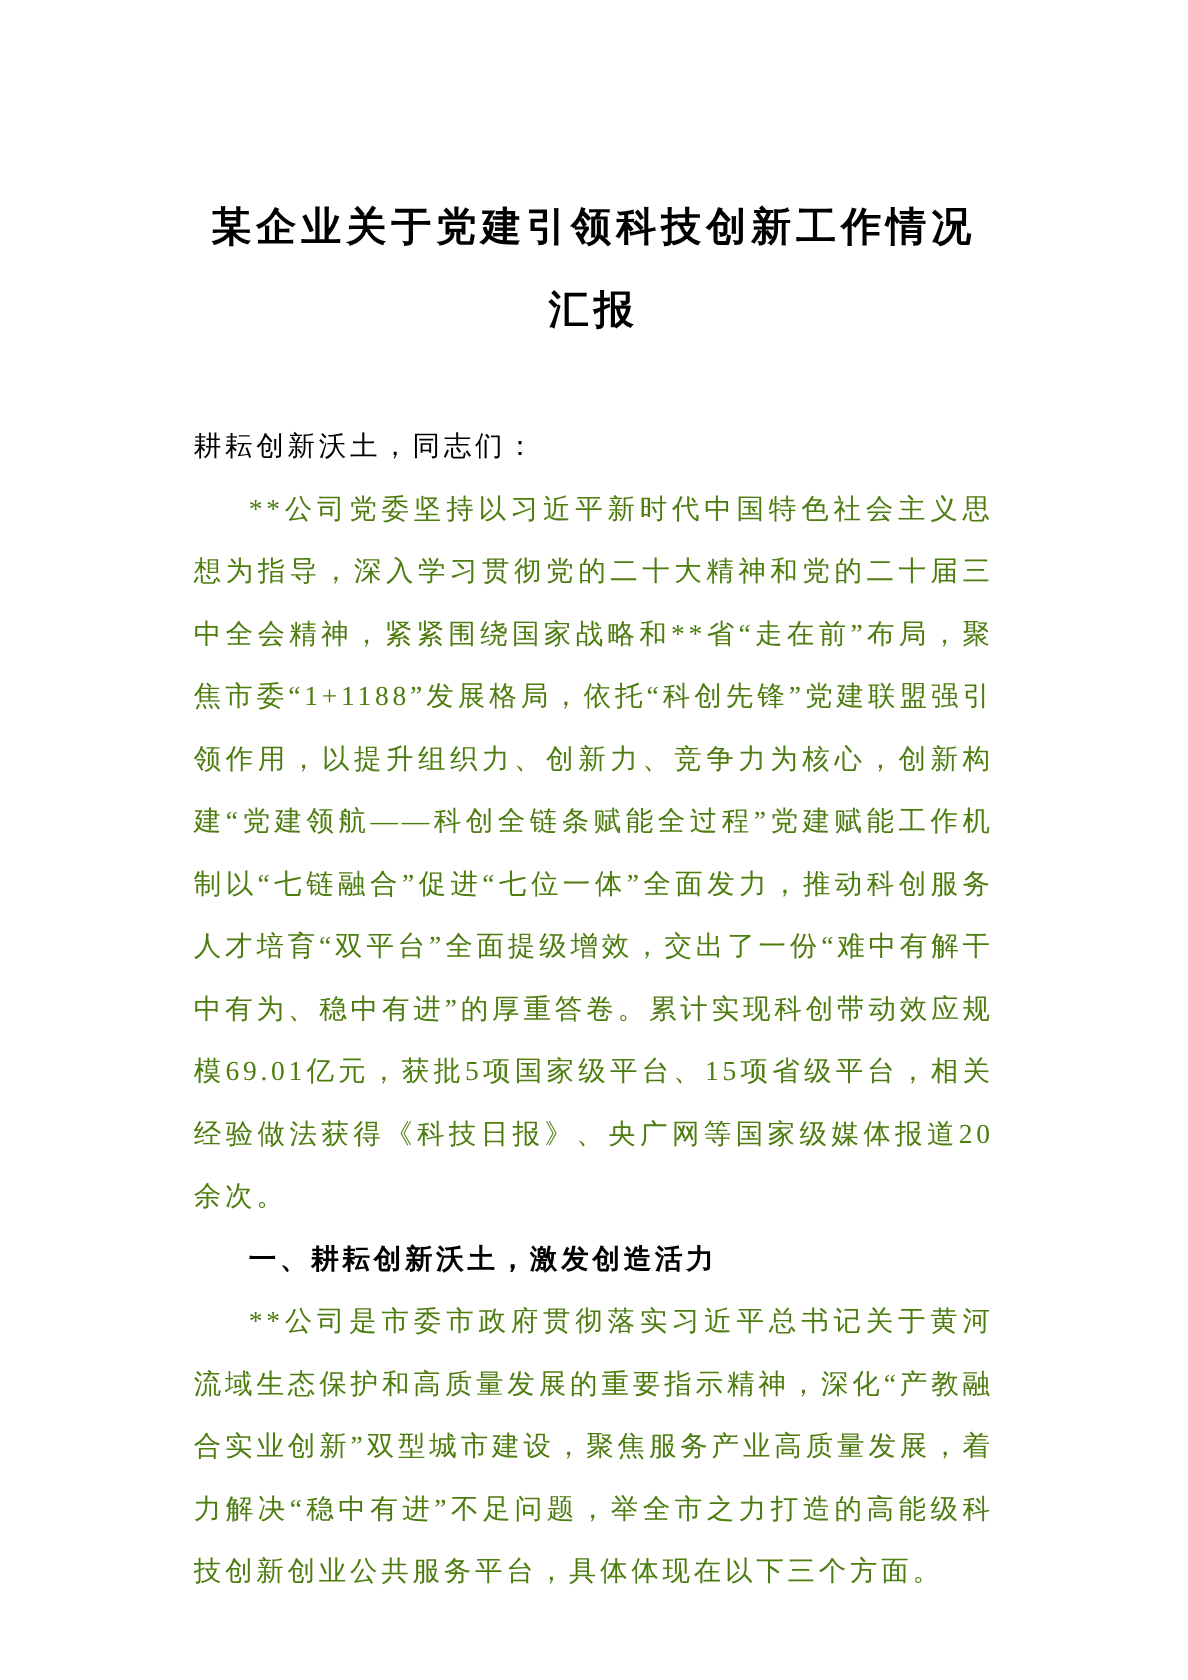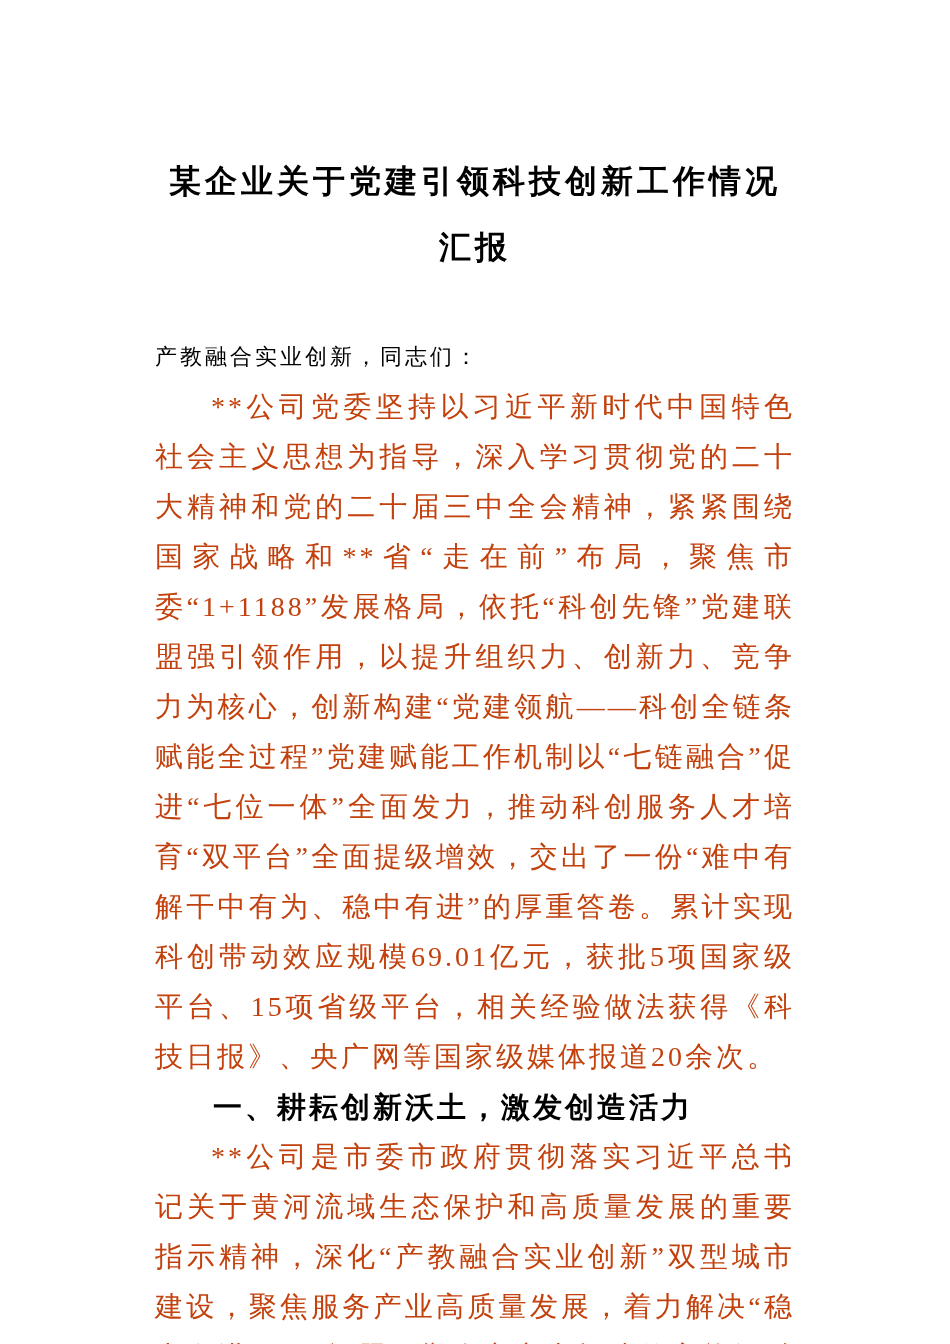--- a/index.html
+++ b/index.html
@@ -32,46 +32,46 @@
     .salutation {
       margin: 0;
       font-size: 22px;
       letter-spacing: 3px;
       line-height: 50px;
       text-align: justify;
       color: #000000;
     }
     .body-para {
       margin: 0;
-      font-size: 28px;
+      font-size: 22px;
       letter-spacing: 3px;
       line-height: 50px;
       text-indent: 2em;
       text-align: justify;
-      color: #c2410c;
+      color: #4d7c0f;
     }
     .section-heading {
       margin: 0;
-      font-size: 29px;
+      font-size: 22px;
       letter-spacing: 3px;
       line-height: 50px;
       text-indent: 2em;
       font-weight: bold;
       text-align: justify;
       color: #000000;
       font-family: "Liberation Sans", "DejaVu Sans", sans-serif;
     }
   </style>
 </head>
 <body>
 
 <div class="page">
   <h1 class="doc-title">某企业关于党建引领科技创新工作情况汇报</h1>
 
-  <p class="salutation">产教融合实业创新，同志们：</p>
+  <p class="salutation">耕耘创新沃土，同志们：</p>
 
   <p class="body-para">**公司党委坚持以习近平新时代中国特色社会主义思想为指导，深入学习贯彻党的二十大精神和党的二十届三中全会精神，紧紧围绕国家战略和**省“走在前”布局，聚焦市委“1+1188”发展格局，依托“科创先锋”党建联盟强引领作用，以提升组织力、创新力、竞争力为核心，创新构建“党建领航——科创全链条赋能全过程”党建赋能工作机制以“七链融合”促进“七位一体”全面发力，推动科创服务人才培育“双平台”全面提级增效，交出了一份“难中有解干中有为、稳中有进”的厚重答卷。累计实现科创带动效应规模69.01亿元，获批5项国家级平台、15项省级平台，相关经验做法获得《科技日报》、央广网等国家级媒体报道20余次。</p>
 
   <h2 class="section-heading">一、耕耘创新沃土，激发创造活力</h2>
 
   <p class="body-para">**公司是市委市政府贯彻落实习近平总书记关于黄河流域生态保护和高质量发展的重要指示精神，深化“产教融合实业创新”双型城市建设，聚焦服务产业高质量发展，着力解决“稳中有进”不足问题，举全市之力打造的高能级科技创新创业公共服务平台，具体体现在以下三个方面。</p>
 
 </div>
 
 </body></html>

